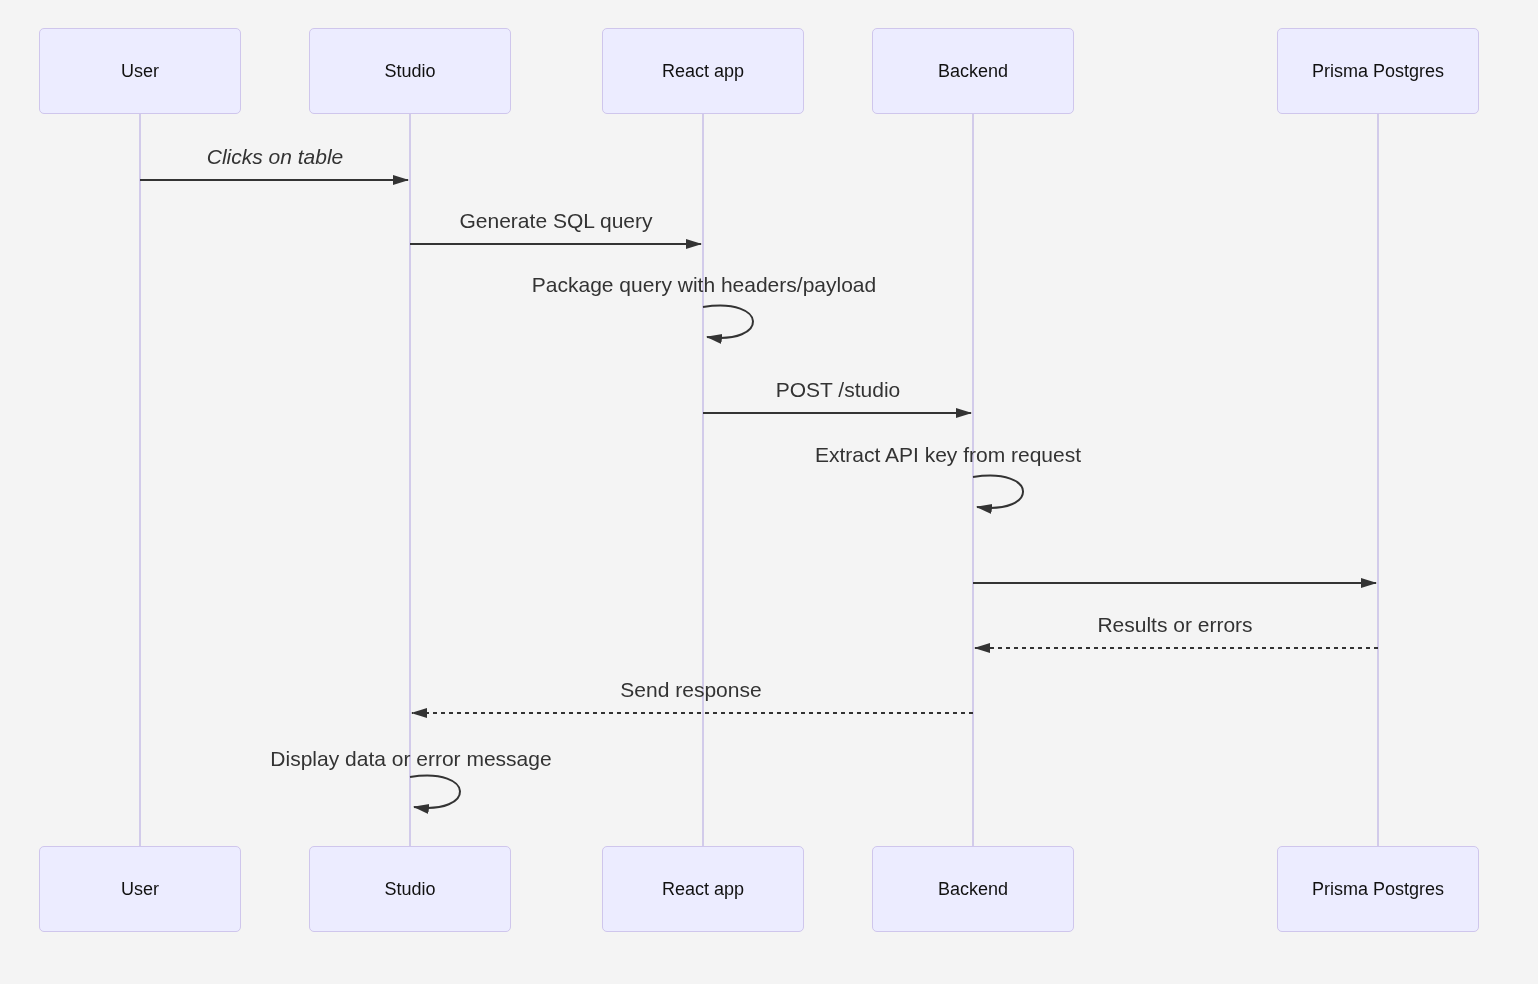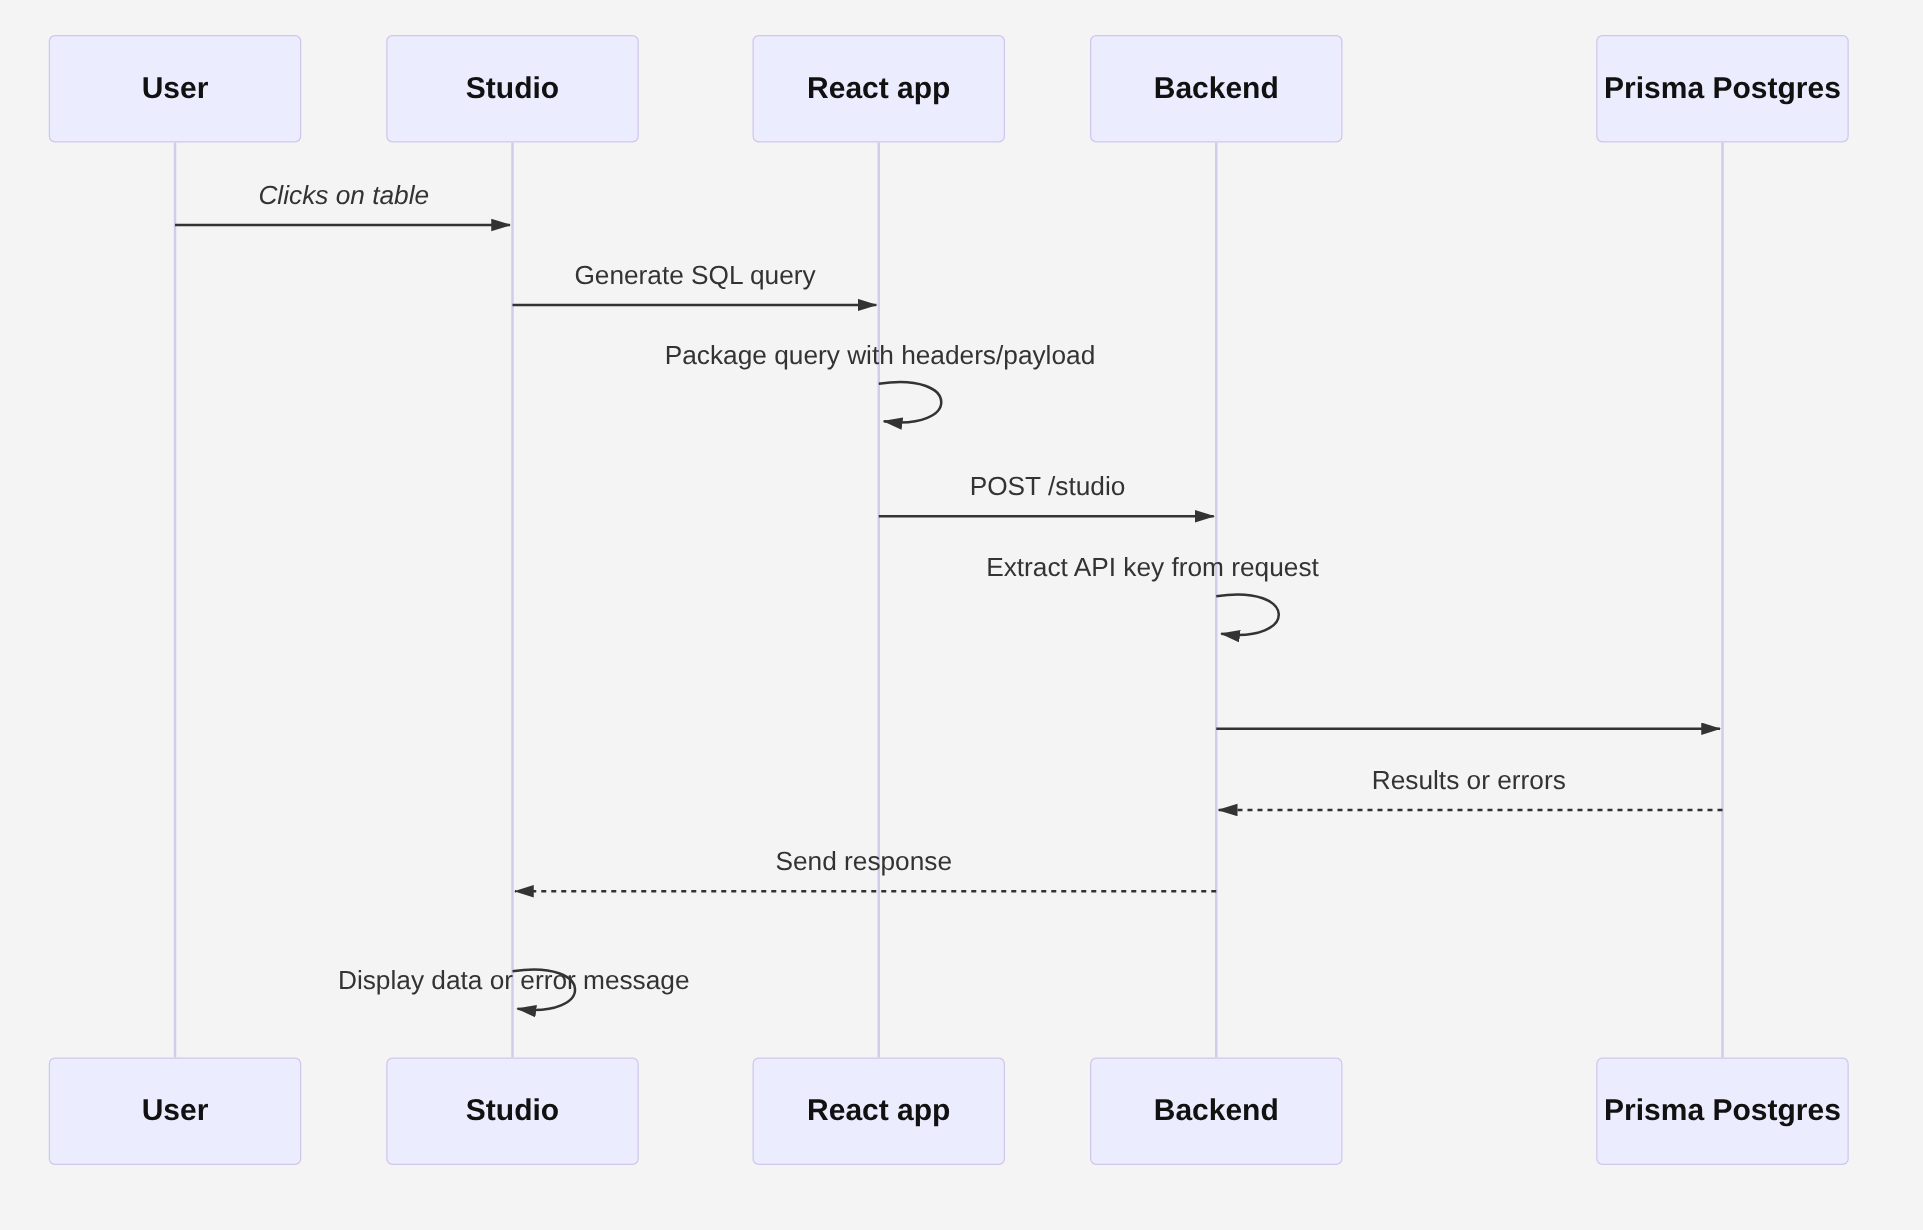--- a/index.html
+++ b/index.html
@@ -25,21 +25,21 @@
     background:var(--lifeline);
   }
   .actor{
     position:absolute;
     width:202px;height:86px;
     background:var(--actor-fill);
     border:1px solid var(--actor-border);
     border-radius:5px;
     box-sizing:border-box;
     display:flex;align-items:center;justify-content:center;
-    font-size:24px;color:var(--actor-text);font-weight:bold;
+    font-size:18px;color:var(--actor-text);
   }
   .actor.top{top:28px;}
   .actor.bottom{top:846px;}
   .msg-label{
     position:absolute;
     transform:translateX(-50%);
     white-space:nowrap;
     font-size:21px;line-height:26px;
     color:var(--msg-text);
   }
@@ -73,24 +73,24 @@
     <path class="sig" d="M973,583 L1376,583" marker-end="url(#arrowhead)"></path>
     <path class="sig dashed" d="M1378,648 L975,648" marker-end="url(#arrowhead)"></path>
     <path class="sig dashed" d="M973,713 L412,713" marker-end="url(#arrowhead)"></path>
     <path class="sig" d="M410,777 C476,767 476,815 414,807" marker-end="url(#arrowhead)"></path>
   </svg>
 
   <div class="msg-label" style="left:275px;top:144px;font-style:italic;">Clicks on table</div>
   <div class="msg-label" style="left:556px;top:208px;">Generate SQL query</div>
   <div class="msg-label" style="left:704px;top:272px;">Package query with headers/payload</div>
   <div class="msg-label" style="left:838px;top:377px;text-align:right;">POST /studio</div>
-  <div class="msg-label" style="left:922px;top:442px;text-align:right;">Extract API key from request</div>
+  <div class="msg-label" style="left:948px;top:442px;text-align:right;">Extract API key from request</div>
   <div class="msg-label" style="left:1175px;top:612px;">Results or errors</div>
   <div class="msg-label" style="left:691px;top:677px;text-align:right;">Send response</div>
-  <div class="msg-label" style="left:411px;top:772px;text-align:center;">Display data or error message</div>
+  <div class="msg-label" style="left:411px;top:746px;text-align:center;">Display data or error message</div>
 
   <div class="actor top" style="left:39px;">User</div>
   <div class="actor top" style="left:309px;">Studio</div>
   <div class="actor top" style="left:602px;">React app</div>
   <div class="actor top" style="left:872px;">Backend</div>
   <div class="actor top" style="left:1277px;">Prisma Postgres</div>
 
   <div class="actor bottom" style="left:39px;">User</div>
   <div class="actor bottom" style="left:309px;">Studio</div>
   <div class="actor bottom" style="left:602px;">React app</div>

